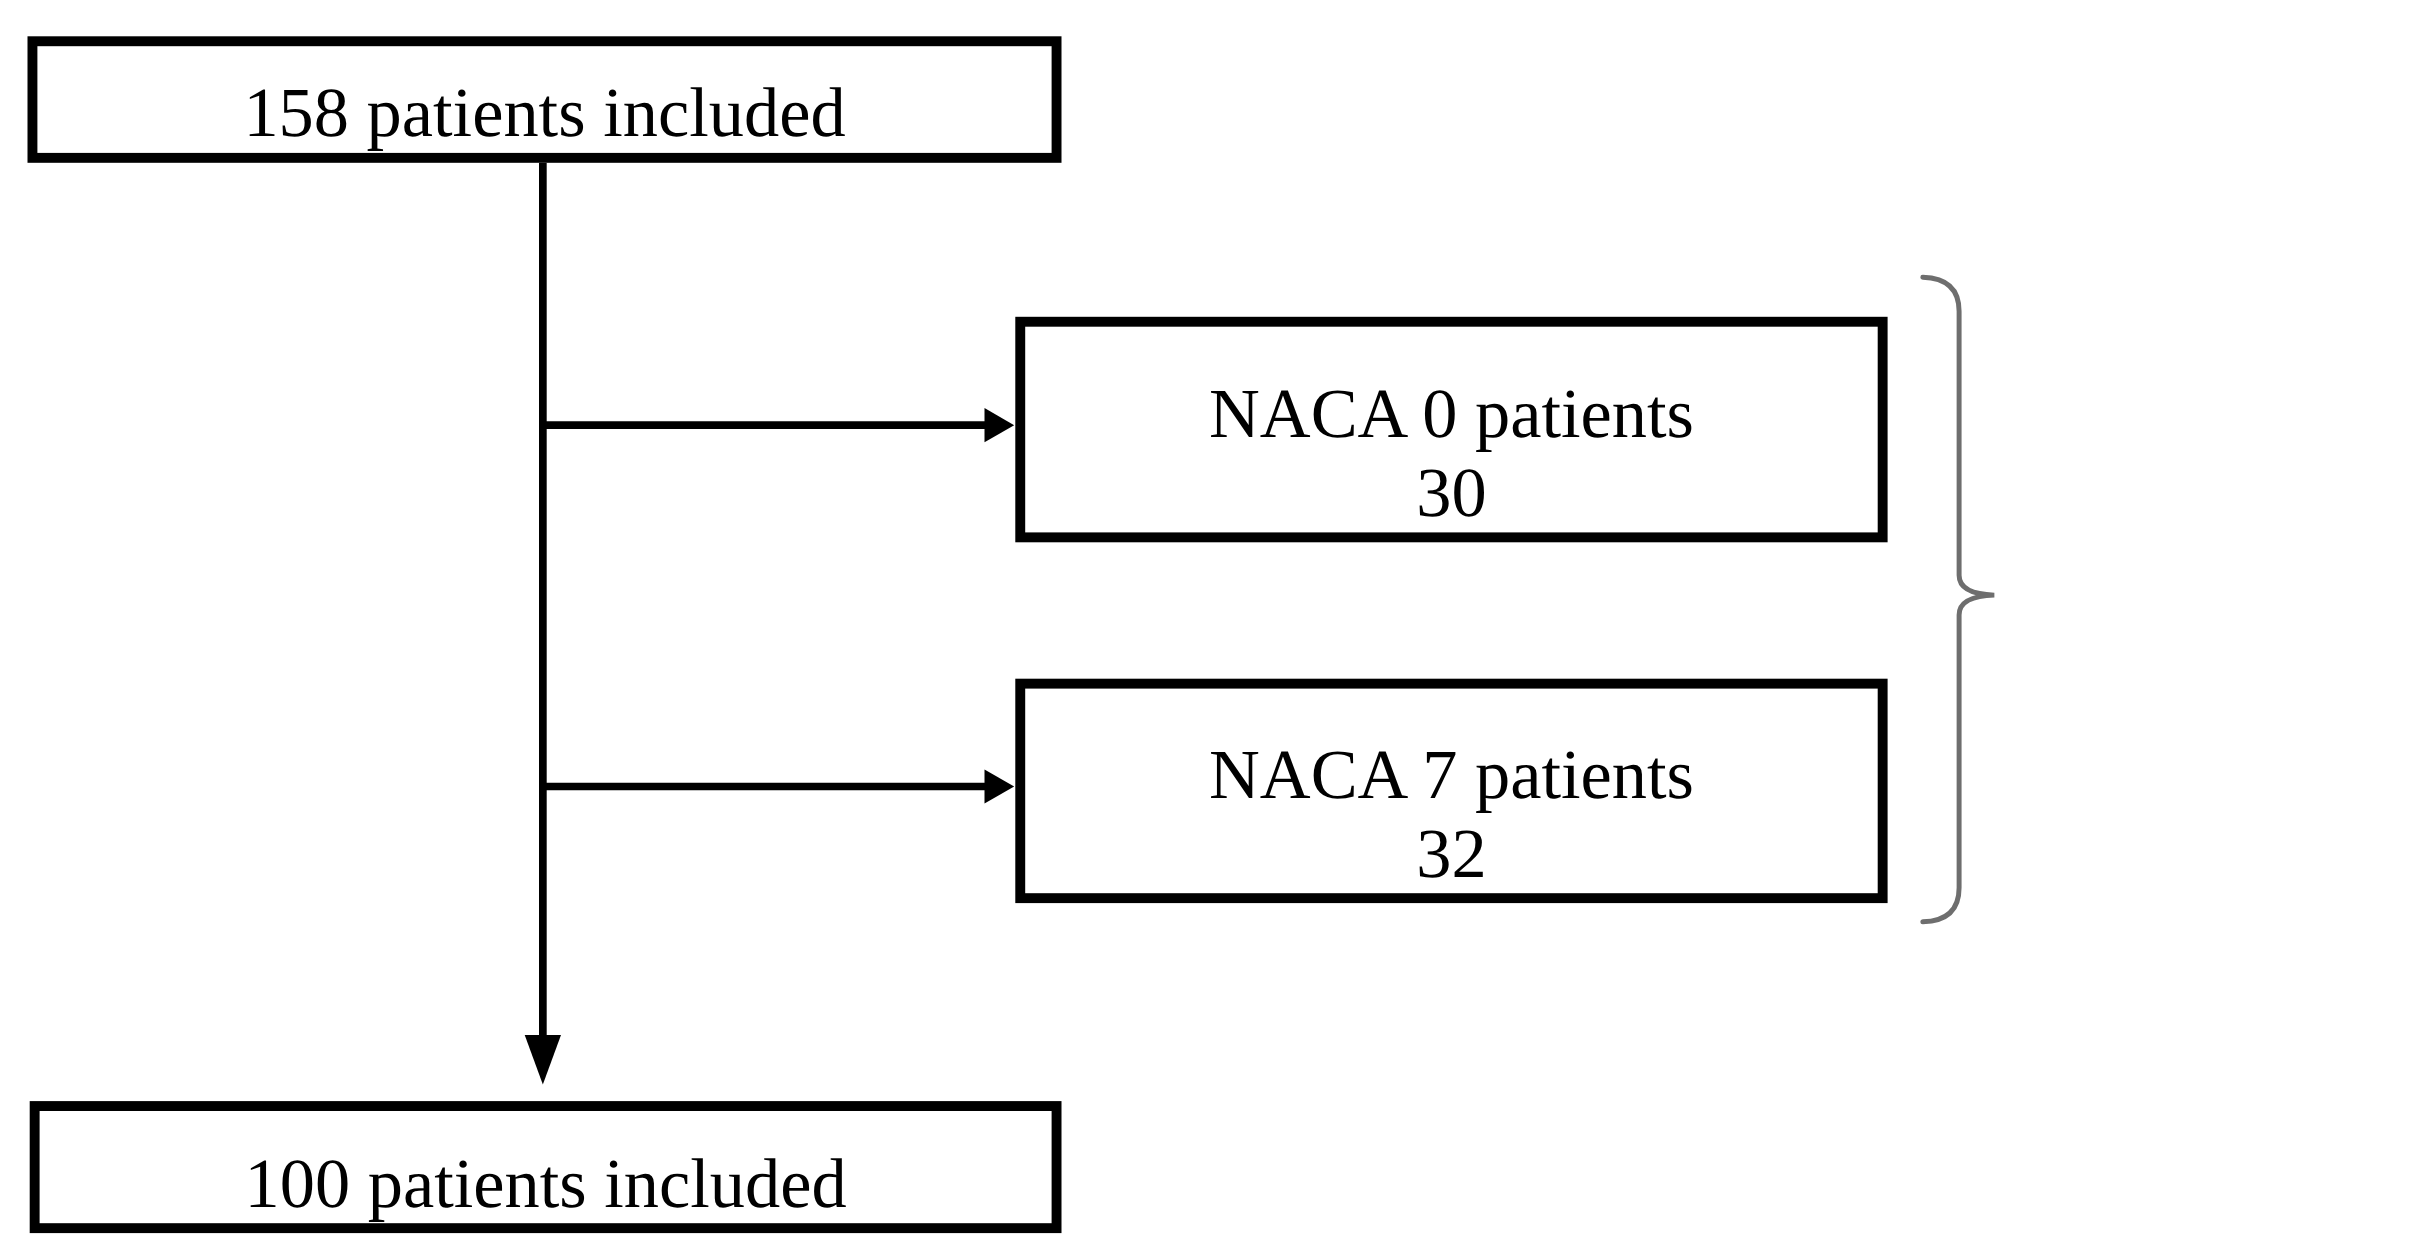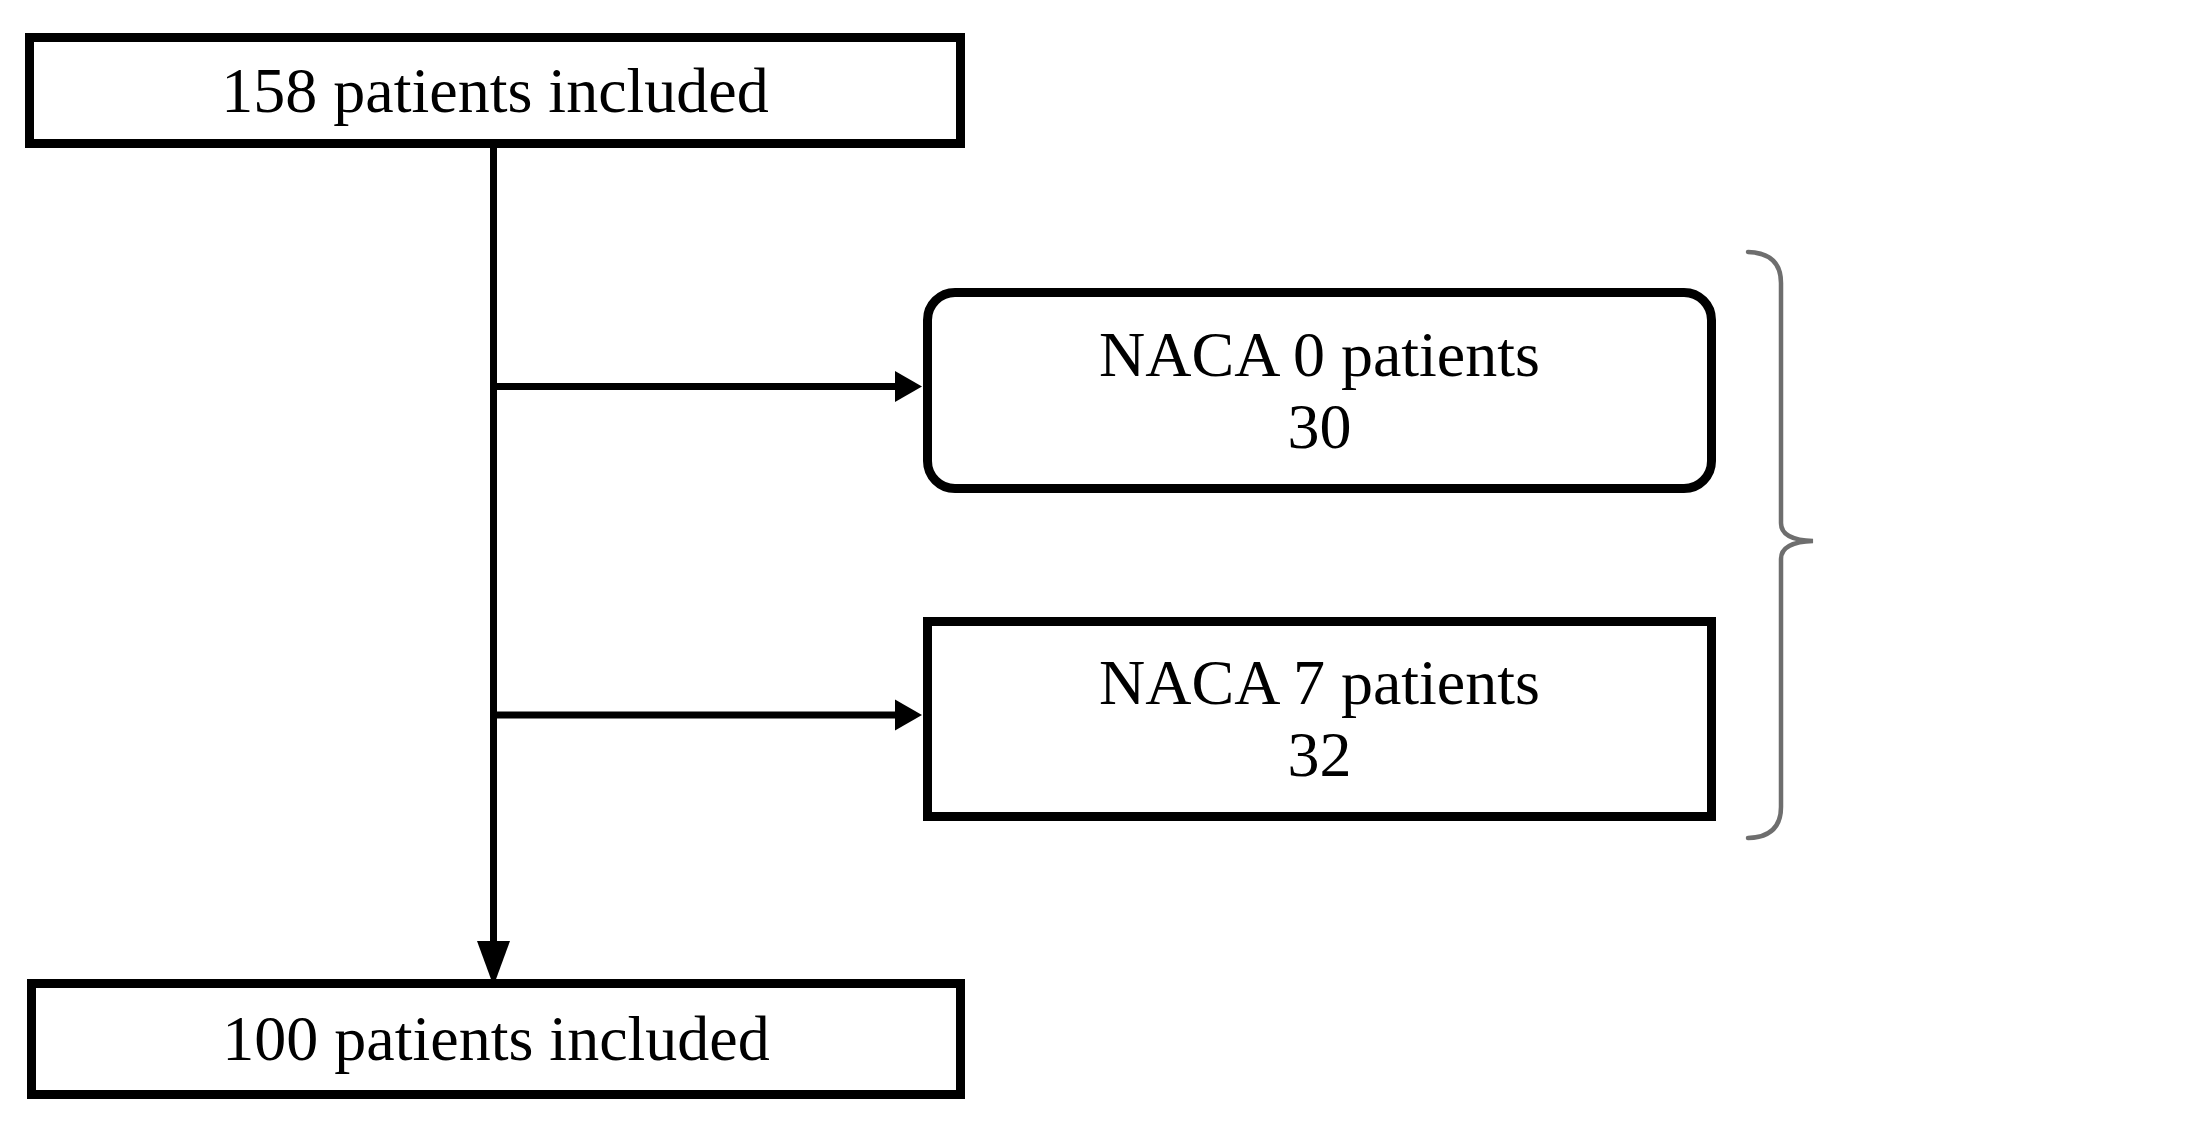--- a/index.html
+++ b/index.html
@@ -16,33 +16,33 @@
     color: #000000;
     overflow: hidden;
   }
   .fbox {
     position: absolute;
     border: 9px solid #000000;
     background: #ffffff;
     display: flex;
     flex-direction: column;
     align-items: center;
-    justify-content: center;
+    justify-content: flex-end;
     text-align: center;
     box-sizing: border-box;
   }
   .fbox .line {
     font-size: 64px;
     line-height: 72px;
     white-space: nowrap;
   }
   #top-box    { left: 25px;  top: 33px;  width: 940px; height: 115px; }
-  #naca0-box  { left: 923px; top: 288px; width: 793px; height: 205px; border-radius: 32px; }
+  #naca0-box  { left: 923px; top: 288px; width: 793px; height: 205px; }
   #naca7-box  { left: 923px; top: 617px; width: 793px; height: 204px; }
-  #bottom-box { left: 27px;  top: 979px; width: 938px; height: 120px; }
+  #bottom-box { left: 27px;  top: 1001px; width: 938px; height: 120px; }
 
   #connector-svg {
     position: absolute;
     left: 0; top: 0;
     width: 2197px;
     height: 1135px;
   }
   #excluded-label {
     position: absolute;
     left: 1908px;

